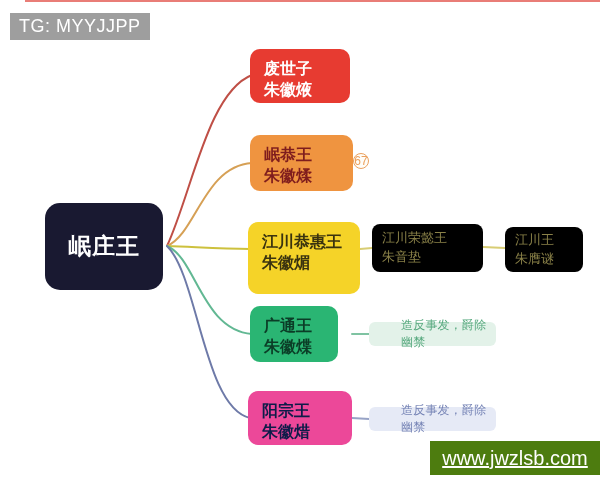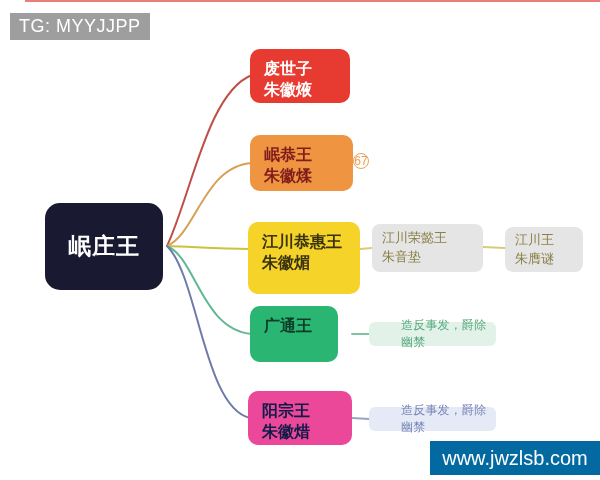--- a/index.html
+++ b/index.html
@@ -18,22 +18,22 @@
   }
 
   .tg-badge {
     position: absolute; left: 10px; top: 13px; width: 140px; height: 27px;
     background: #9e9e9e; color: #fff; font-size: 18px; letter-spacing: .5px;
     display: flex; align-items: center; padding-left: 9px;
   }
 
   .watermark {
     position: absolute; left: 430px; top: 441px; width: 170px; height: 34px;
-    background: #0369a1; color: #fff; font-size: 20px;
-    display: flex; align-items: center; justify-content: center;
+    background: #4d7c0f; color: #fff; font-size: 20px;
+    display: flex; align-items: center; justify-content: center; text-decoration: underline;
   }
 
   svg.links { position: absolute; inset: 0; pointer-events: none; }
 
   .node { position: absolute; border-radius: 10px; font-weight: 700; }
 
   .root-node {
     left: 45px; top: 203px; width: 118px; height: 87px;
     background: #191931; color: #ffffff; border-radius: 15px;
     display: flex; flex-direction: column; align-items: center; justify-content: center;
@@ -41,21 +41,21 @@
   }
 
   .child { padding: 9px 0 0 14px; font-size: 16px; line-height: 1.32; }
   .child-red    { left: 250px; top: 49px;  width: 100px; height: 54px; background: #e73b31; color: #ffffff; }
   .child-orange { left: 250px; top: 135px; width: 103px; height: 56px; background: #ef9440; color: #7f1d1d; }
   .child-yellow { left: 248px; top: 222px; width: 112px; height: 72px; background: #f5d328; color: #3a330f; }
   .child-green  { left: 250px; top: 306px; width: 88px; height: 56px; background: #2ab573; color: #0b3d27; }
   .child-blue   { left: 248px; top: 391px; width: 104px; height: 54px; background: #ec4899; color: #0e1c49; }
 
   .cream {
-    position: absolute; background: #e5e5e5; border-radius: 8px;
+    position: absolute; background: #000000; border-radius: 8px;
     color: #8a8148; font-size: 13px; line-height: 1.45; font-weight: 400;
     padding: 5px 0 0 10px;
   }
   .cream-1 { left: 372px; top: 224px; width: 111px; height: 48px; }
   .cream-2 { left: 505px; top: 227px; width: 78px;  height: 45px; font-family: Liberation Mono, monospace; }
 
   .note-pill {
     position: absolute; width: 127px; height: 24px; border-radius: 6px;
     font-size: 12px; display: flex; align-items: center; justify-content: center;
     letter-spacing: .2px;
@@ -121,20 +121,21 @@
     <div>朱音垫</div>
   </div>
 
   <div class="cream cream-2">
     <div>江川王</div>
     <div>朱膺谜</div>
   </div>
 
   <div class="node child child-green">
     <div>广通王</div>
+    <div>朱徽煠</div>
   </div>
   <div class="note-pill note-green">
     <span>造反事发，爵除幽禁</span>
   </div>
 
   <div class="node child child-blue">
     <div>阳宗王</div>
     <div>朱徽焟</div>
   </div>
   <div class="note-pill note-blue">

